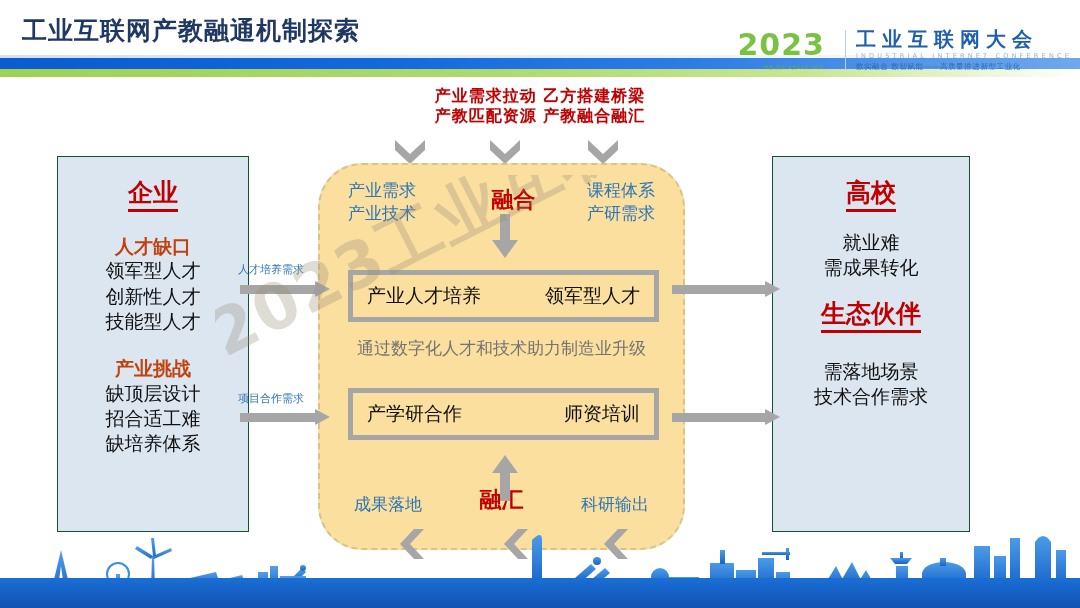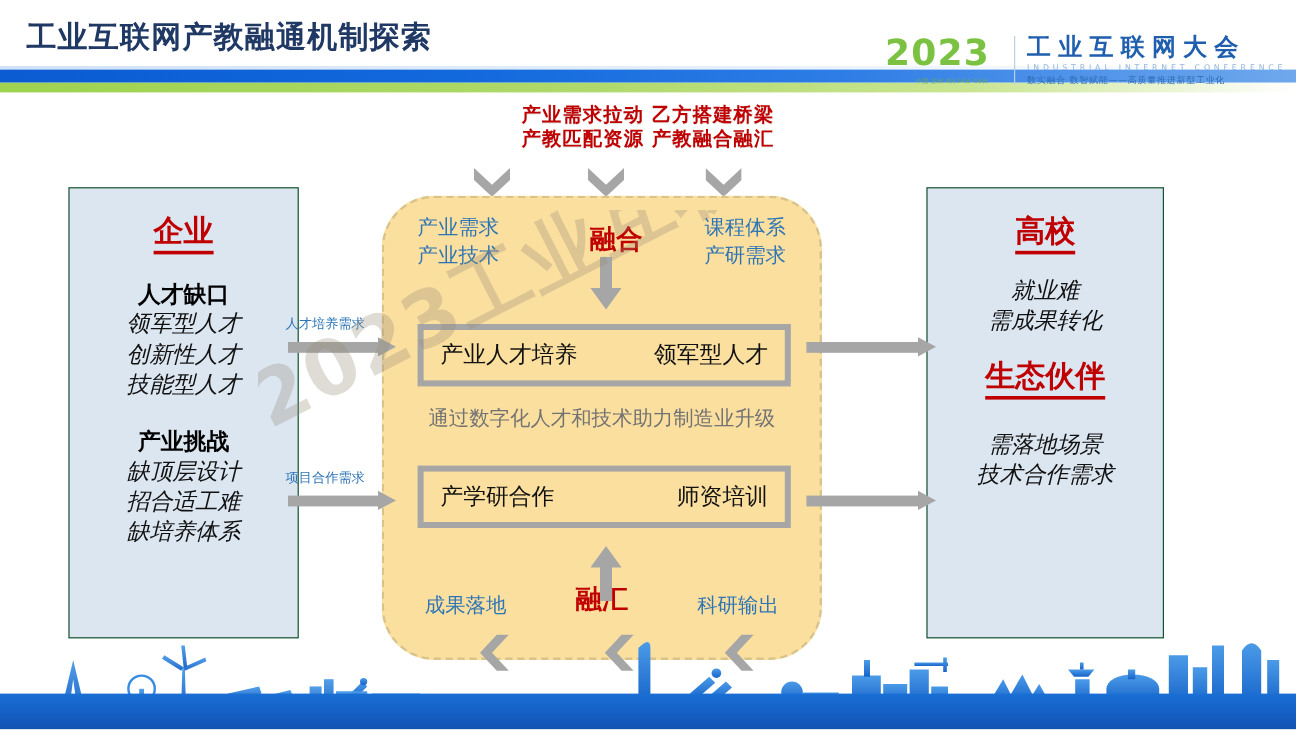--- a/index.html
+++ b/index.html
@@ -72,22 +72,22 @@
   .panel-left{left:57px;top:156px;width:190px;height:374px;}
   .panel-right{left:772px;top:156px;width:196px;height:374px;}
   .panel-inner{
     position:absolute;inset:0;display:flex;flex-direction:column;align-items:center;
     padding-top:22px;box-sizing:border-box;
   }
   .p-title{
     font-size:25px;font-weight:700;color:#C00000;
     border-bottom:3px solid #C00000;padding-bottom:1px;line-height:1.15;
   }
-  .p-sub{font-size:19px;font-weight:700;color:#000000;line-height:1.3;}
-  .p-line{font-size:19px;color:#111;line-height:1.33;white-space:nowrap;font-style:italic;}
+  .p-sub{font-size:19px;font-weight:700;color:#c2410c;line-height:1.3;}
+  .p-line{font-size:19px;color:#111;line-height:1.33;white-space:nowrap;}
 
   
   .center{
     position:absolute;left:318px;top:163px;width:367px;height:387px;
     background:#FBDF9F;
     border:2px dashed #D8C48A;
     border-radius:44px;
     box-sizing:border-box;
   }
   .c-row-top{

